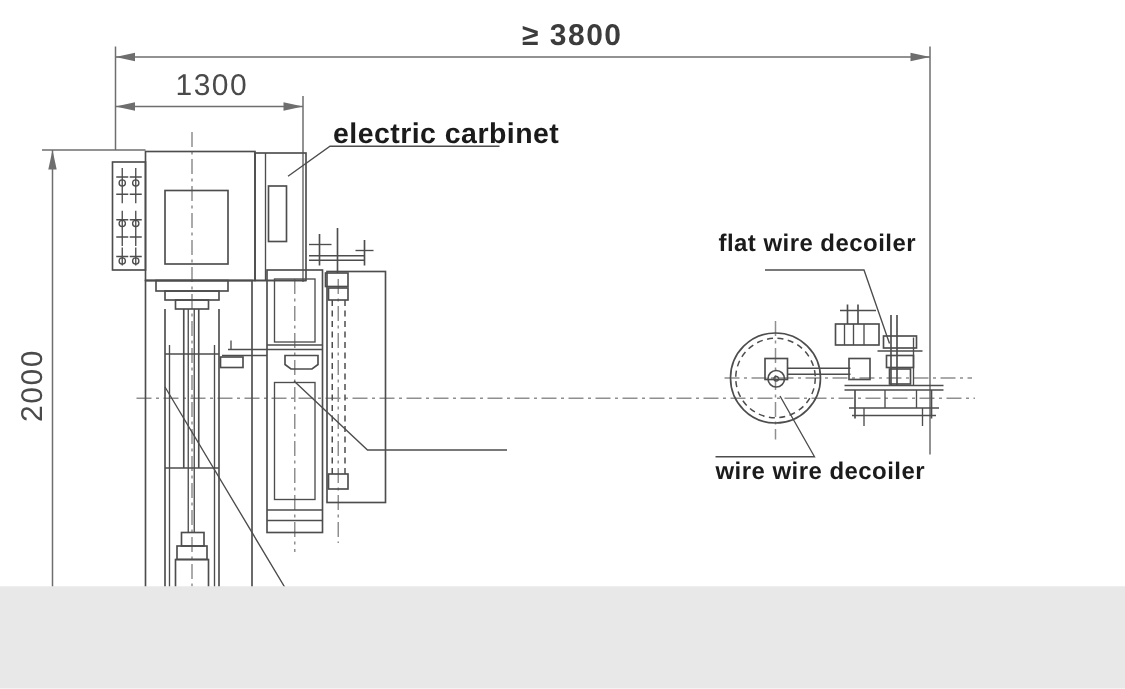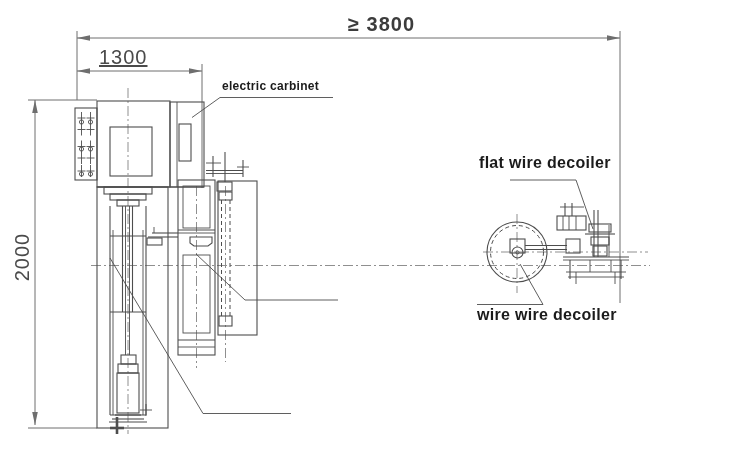--- a/index.html
+++ b/index.html
@@ -1,27 +1,27 @@
 <!DOCTYPE html>
 <html style="--background: #ffffff; --line: #4d4d4d; --dim: #6e6e6e; --centerline: #8f8f8f; --label: #1b1b1b;"><head>
 <meta charset="utf-8">
 <style>
   html,body{margin:0;padding:0;background:#e8e8e8;font-family:"Liberation Sans",sans-serif;}
-  .canvas{position:relative;width:750px;height:459px;background:var(--background,#ffffff);overflow:hidden;margin:0 auto;}
+  .canvas{position:relative;width:750px;height:391px;background:var(--background,#ffffff);overflow:hidden;margin:0 auto;}
   .canvas svg{position:absolute;left:0;top:0;}
   .st{stroke:var(--line,#4d4d4d);stroke-width:1.1;fill:none;}
   .thin{stroke:var(--line,#4d4d4d);stroke-width:.9;fill:none;}
   .dim{stroke:var(--dim,#6e6e6e);stroke-width:1;fill:none;}
   .dimfill{fill:var(--dim,#5a5a5a);stroke:none;}
   .cl{stroke:var(--centerline,#8f8f8f);stroke-width:1;fill:none;stroke-dasharray:10 3 2 3;}
   .dash{stroke:var(--line,#4d4d4d);stroke-width:1;fill:none;stroke-dasharray:4 3;}
   .thick{stroke:var(--line,#2e2e2e);stroke-width:2.6;fill:none;}
   .lbl{position:absolute;color:var(--label,#1b1b1b);font-weight:bold;white-space:nowrap;letter-spacing:.3px;}
   .dimtxt{position:absolute;color:#4a4a4a;font-size:20px;white-space:nowrap;letter-spacing:1px;}
-  .f15{font-size:12px;}
+  .f15{font-size:19px;}
   .f16{font-size:16px;}
   .rot{transform:rotate(-90deg);transform-origin:center;text-align:center;}
 </style>
 </head>
 <body>
 
 <div class="canvas">
   <svg width="750" height="459" viewBox="0 0 750 459">
 
     <g>
@@ -190,19 +190,19 @@
     <g>
       <path class="thin" d="M333,97.5 H220 L192,117.5"></path>
       <path class="thin" d="M510,180 H576 L593,229"></path>
       <path class="thin" d="M338,300 H245 L196,254"></path>
       <path class="thin" d="M291,413.5 H203 L110,258"></path>
       <path class="thin" d="M477,304.5 H543 L520,264"></path>
     </g>
   </svg>
 
   <div class="dimtxt" style="left:348px;top:13px;font-weight:bold;color:#3c3c3c;">≥ 3800</div>
-  <div class="dimtxt" style="left:99px;top:46px;text-decoration:underline;">1300</div>
+  <div class="dimtxt" style="left:117px;top:46px;">1300</div>
   <div class="dimtxt rot" style="left:-18px;top:246px;width:80px;height:22px;">2000</div>
 
   <div class="lbl f15" style="left:222px;top:79px;">electric carbinet</div>
   <div class="lbl f16" style="left:479px;top:154px;text-align:right;">flat wire decoiler</div>
   <div class="lbl f16" style="left:477px;top:306px;">wire wire decoiler</div>
 </div>
 
 </body></html>

